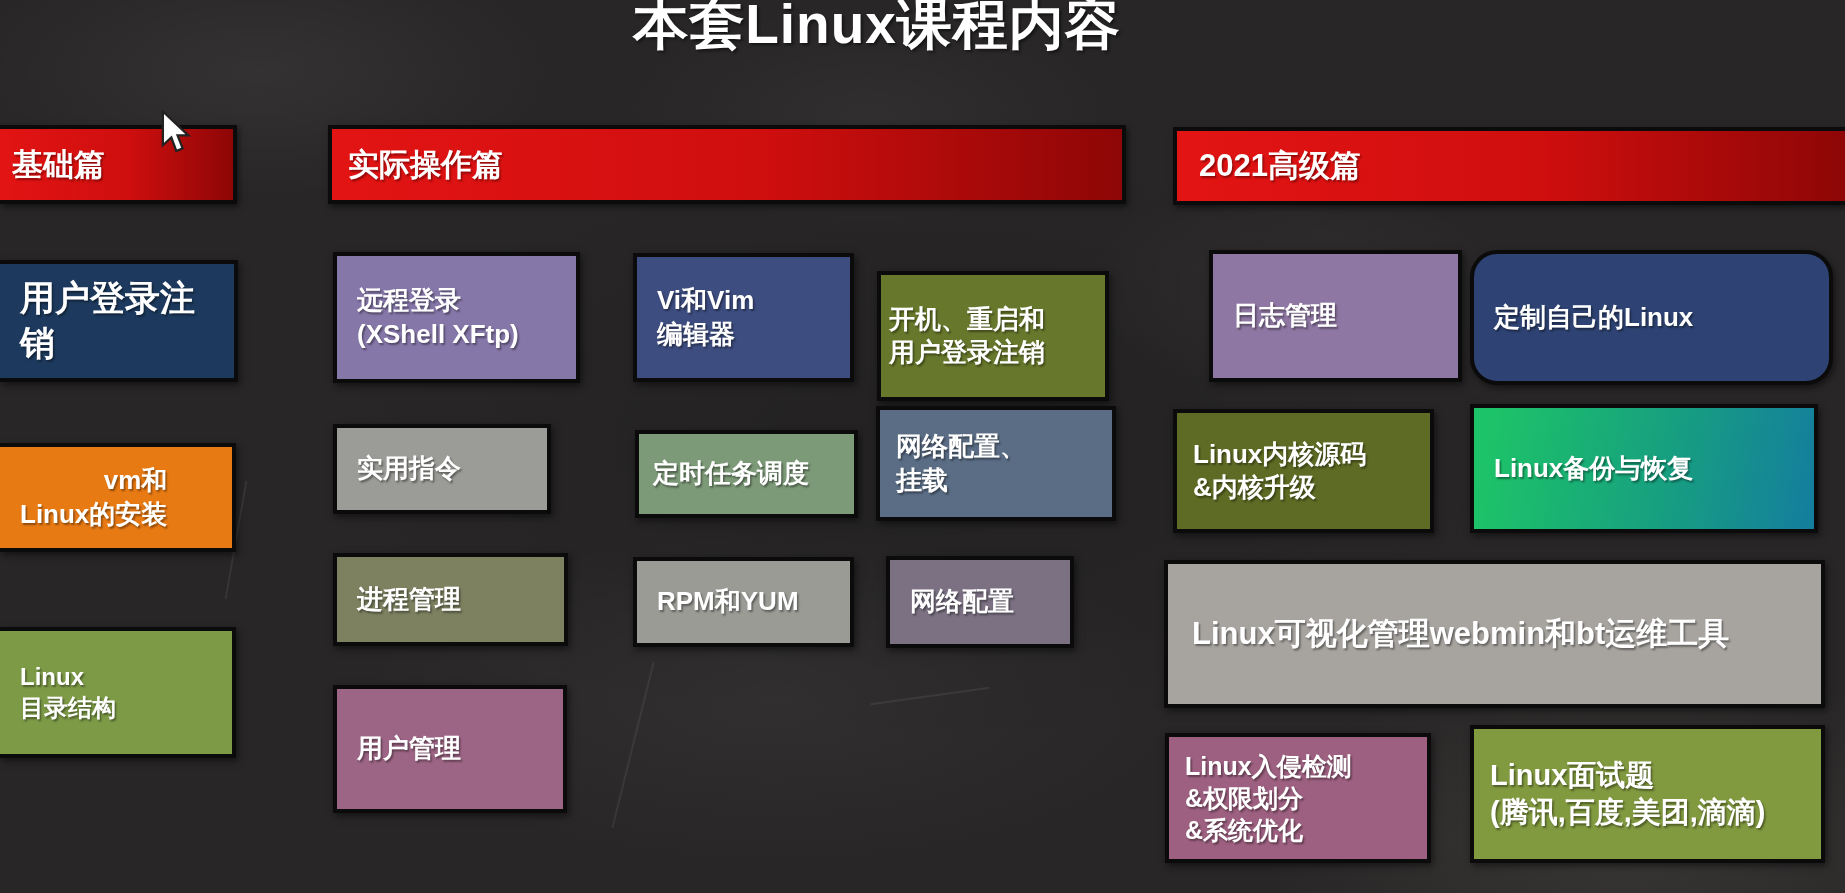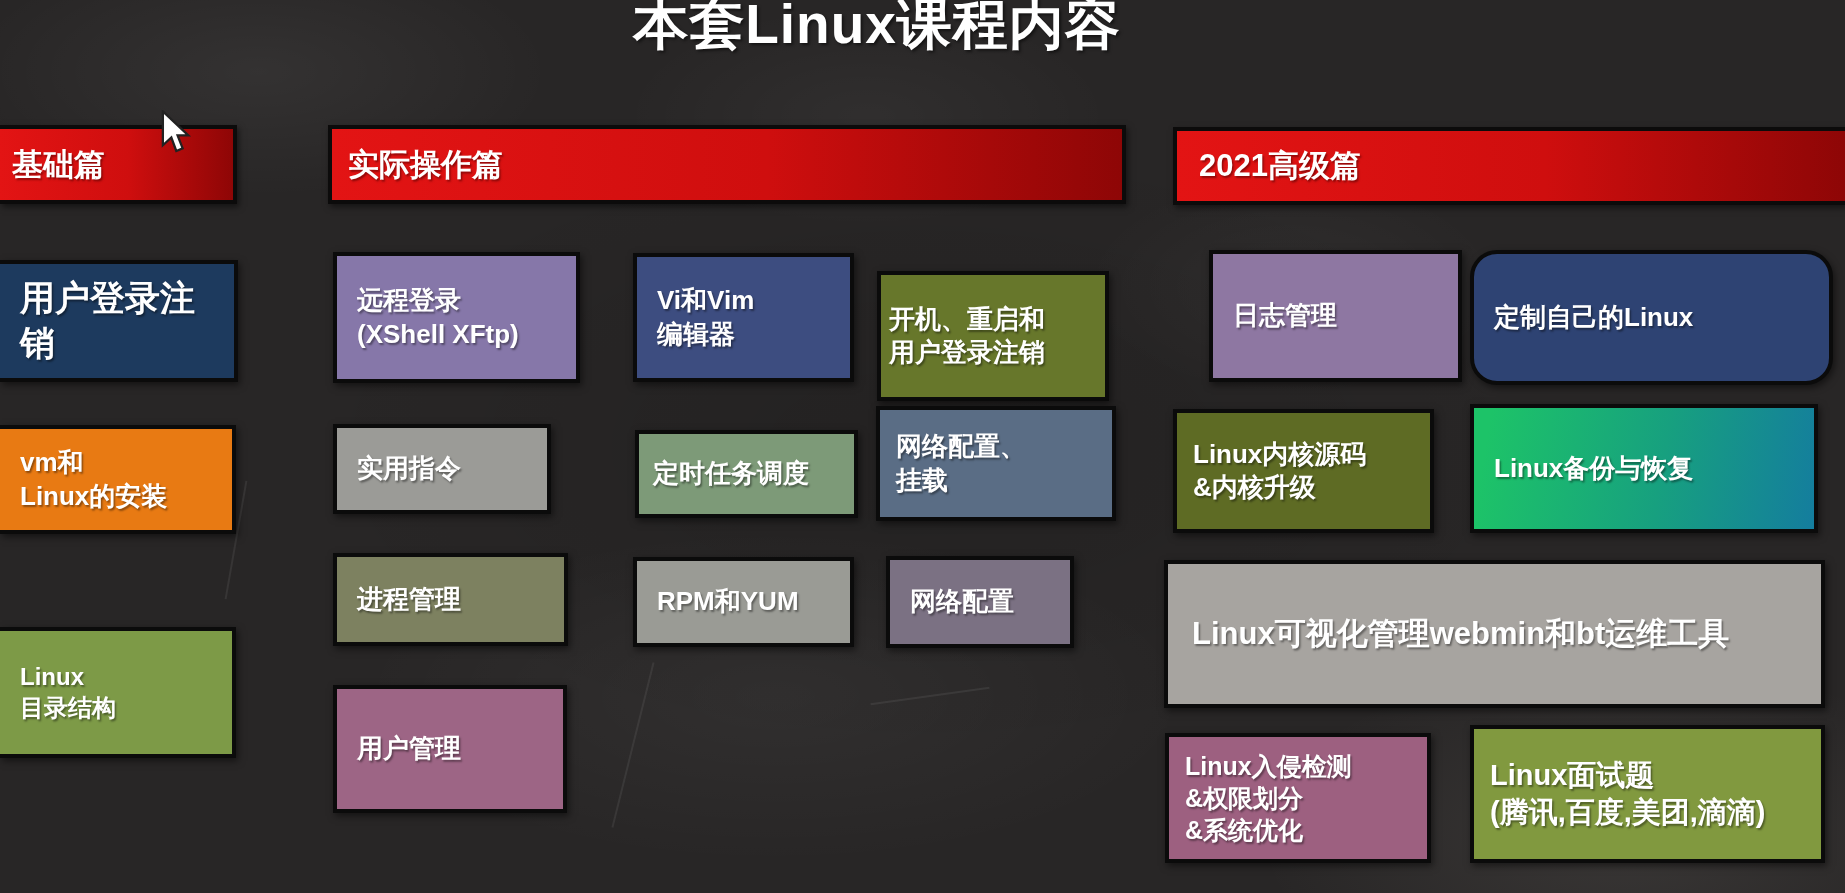--- a/index.html
+++ b/index.html
@@ -64,21 +64,21 @@
   <div class="scratch" style="left:870px;top:695px;width:120px;height:2px;transform:rotate(-8deg);"></div>
   <div class="scratch" style="left:235px;top:480px;width:2px;height:120px;transform:rotate(10deg);"></div>
 
   <div id="page-title">本套Linux课程内容</div>
 
   <div class="hdr flush-left" style="left:0;top:125px;width:237px;height:79px;padding-left:12px;">基础篇</div>
   <div class="hdr" style="left:328px;top:125px;width:798px;height:79px;">实际操作篇</div>
   <div class="hdr flush-right" style="left:1173px;top:127px;width:672px;height:78px;padding-left:22px;">2021高级篇</div>
 
   <div class="box flush-left" style="left: 0px; top: 260px; width: 238px; height: 122px; font-size: 35px; background: rgb(29, 58, 94);">用户登录注销</div>
-  <div class="box flush-left" style="left: 0px; top: 425px; width: 236px; height: 109px; background: rgb(232, 122, 19);">vm和
+  <div class="box flush-left" style="left: 0px; top: 443px; width: 236px; height: 109px; background: rgb(232, 122, 19); text-align: right;">vm和
 Linux的安装</div>
   <div class="box flush-left" style="left: 0px; top: 627px; width: 236px; height: 131px; font-size: 24px; background: rgb(125, 154, 71);">Linux
 目录结构</div>
 
   <div class="box" style="left: 333px; top: 252px; width: 247px; height: 131px; background: rgb(134, 119, 169);">远程登录
 (XShell XFtp)</div>
   <div class="box" style="left: 633px; top: 253px; width: 221px; height: 129px; background: rgb(61, 77, 128);">Vi和Vim
 编辑器</div>
   <div class="box" style="left: 877px; top: 271px; width: 232px; height: 130px; padding-left: 8px; background: rgb(103, 119, 43);">开机、重启和
 用户登录注销</div>

